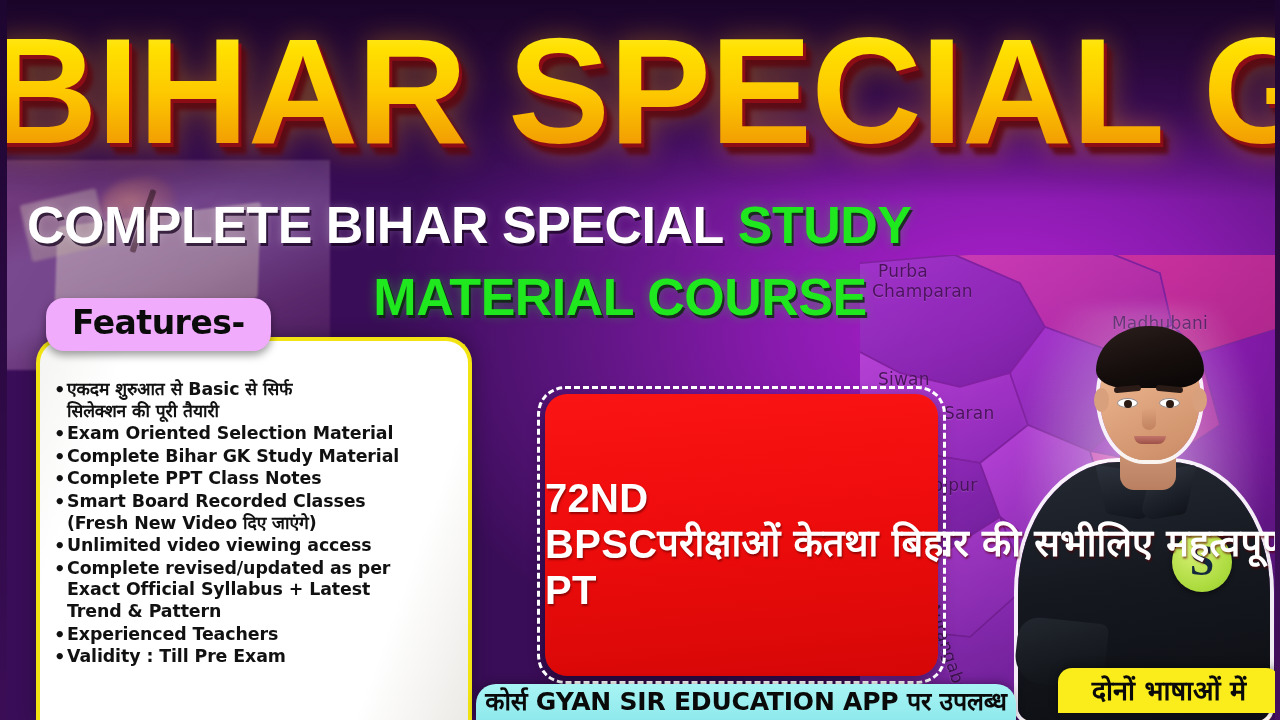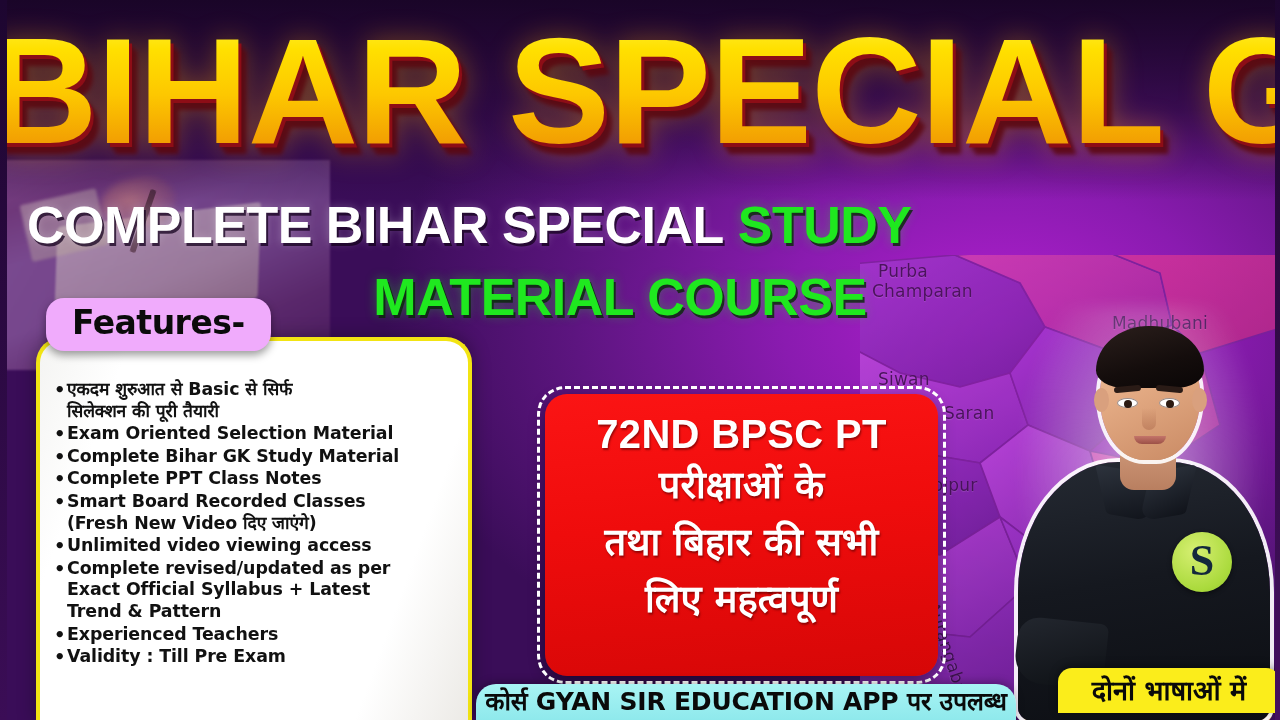--- a/index.html
+++ b/index.html
@@ -250,21 +250,21 @@
     box-shadow:0 5px 16px rgba(0,0,0,.45);
   }
   .red-dash {
     position:absolute; left:537px; top:386px; width:409px; height:298px;
     border:3px dashed #ffffff;
     border-radius:28px;
     pointer-events:none;
   }
   .red-inner {
     position:absolute; inset:0;
-    display:flex; flex-direction:column; align-items:center; justify-content:flex-start;
+    display:flex; flex-direction:row; align-items:center; justify-content:flex-start;
     padding-top:17px;
   }
   .red-l1 {
     font-family:"Liberation Sans Narrow","Liberation Sans", sans-serif;
     font-size:40px; font-weight:bold; color:#ffffff;
     letter-spacing:.3px; line-height:46px;
     text-shadow:1px 2px 2px rgba(90,0,0,.6);
   }
   .red-hi {
     font-family:"DejaVu Sans", sans-serif;

